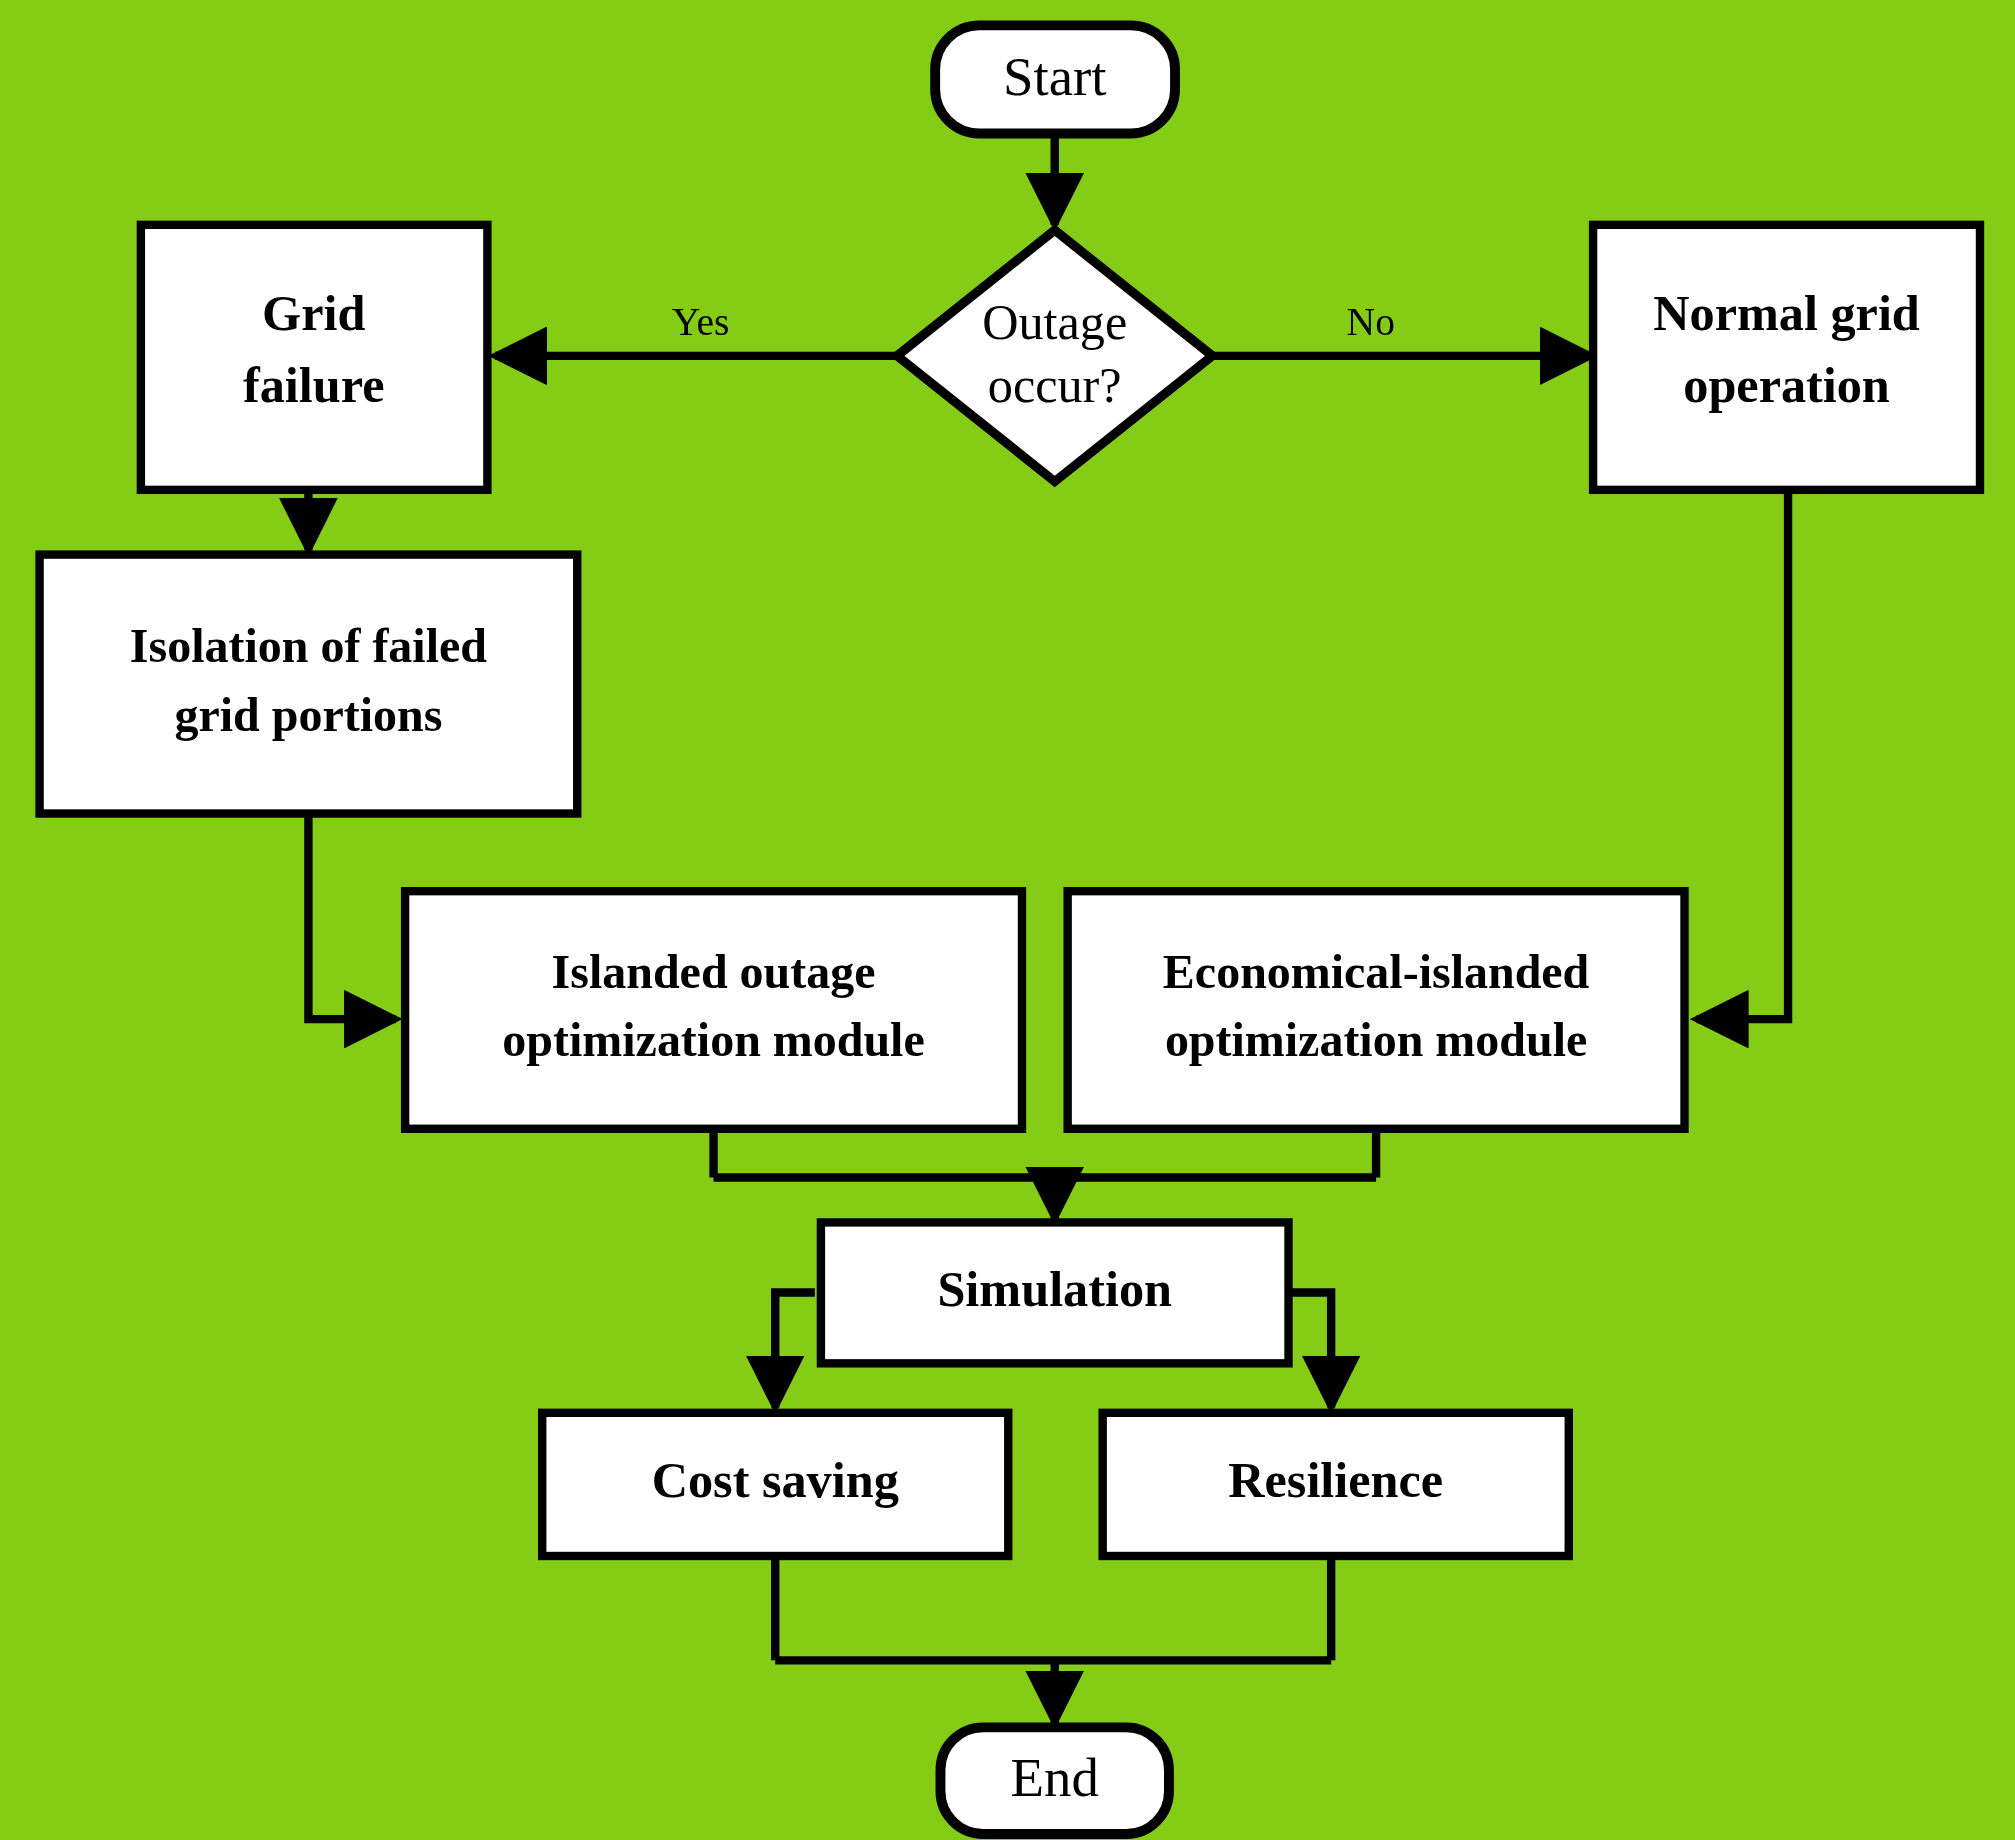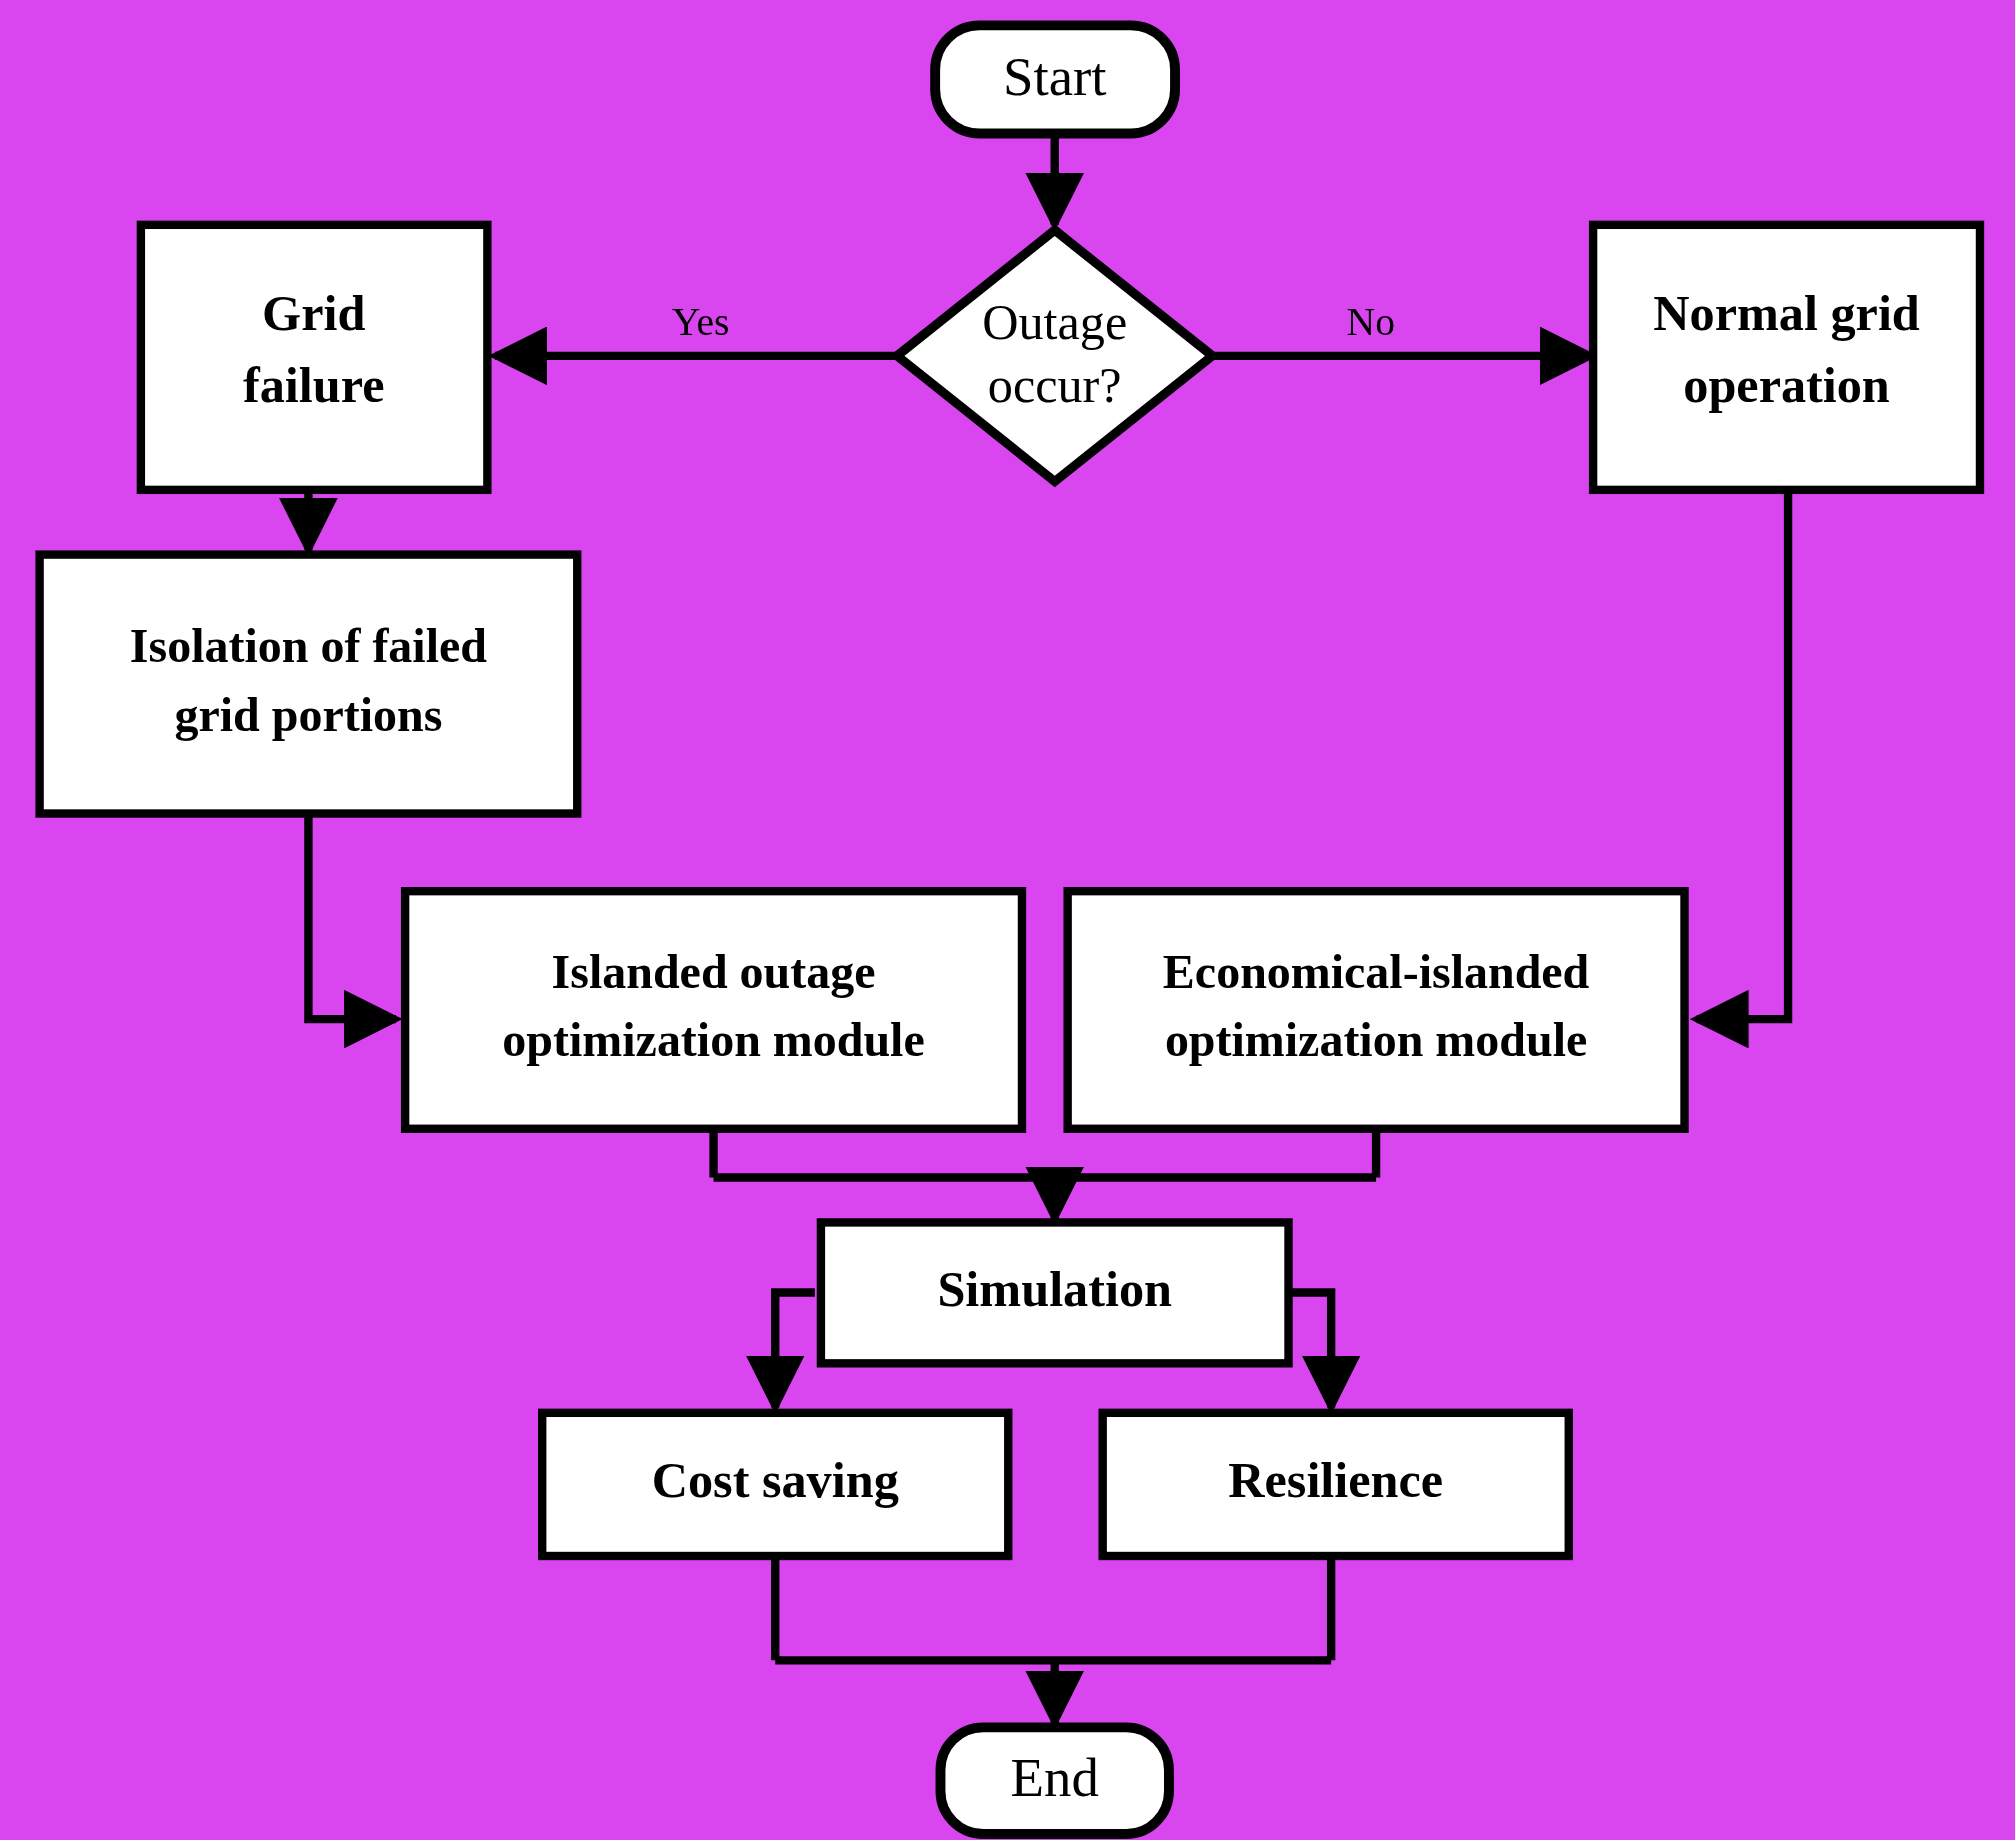--- a/index.html
+++ b/index.html
@@ -10,21 +10,21 @@
   body {
     width: 2015px;
     height: 1841px;
     font-family: "Liberation Serif", "DejaVu Serif", serif;
     overflow: hidden;
   }
   #flowchart-root {
     position: relative;
     width: 2015px;
     height: 1841px;
-    background: #d946ef;
+    background: #84cc16;
   }
   svg#flow-svg {
     position: absolute;
     top: 0;
     left: 0;
     width: 2015px;
     height: 1841px;
     display: block;
   }
   .node-shape {

